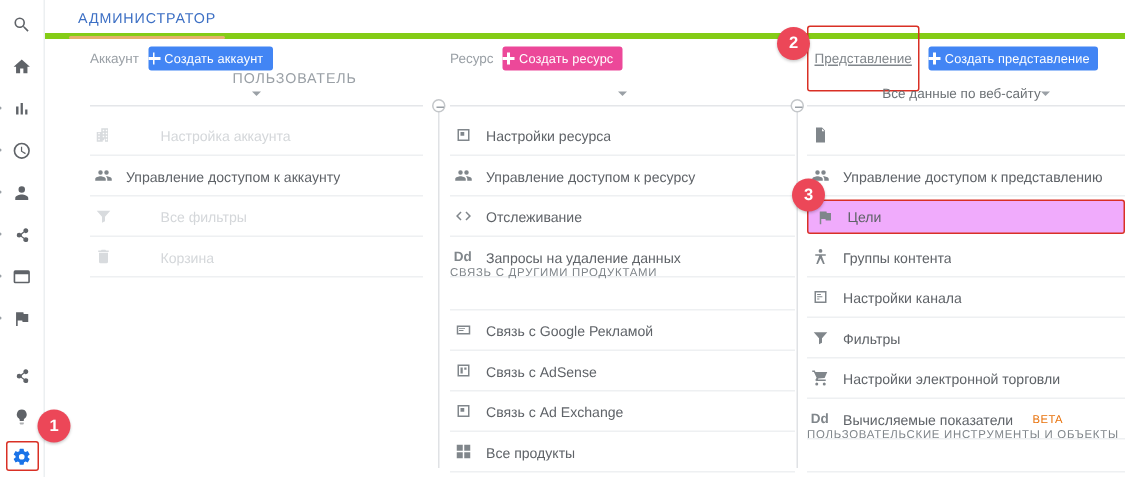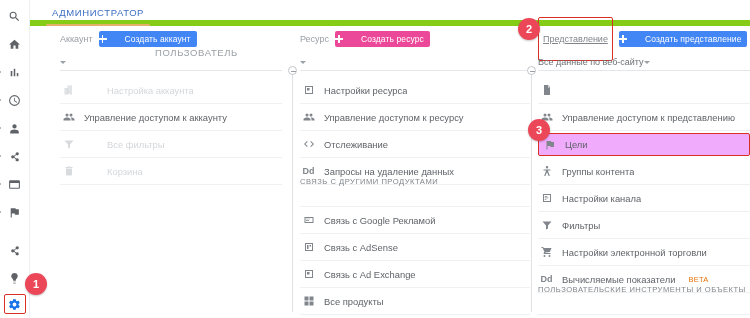--- a/index.html
+++ b/index.html
@@ -35,21 +35,21 @@
     margin-bottom:4px;
   }
   .caret-dot {
     position:absolute; left:-4px; top:50%; width:2px; height:2px;
     background:#9aa0a6; border-radius:50%; transform:translateY(-50%);
   }
 
   
   #topbar {
     position:absolute; left:30px; top:0; right:0; height:26px;
-    background:#ffffff; border-bottom:6px solid #84cc16;
+    background:#ffffff; border-bottom:4px solid #84cc16;
   }
   .tab {
     position:absolute; top:0; height:26px; line-height:26px;
     font-size:9.5px; letter-spacing:.6px; color:#9aa0a6;
     padding:0 10px; cursor:pointer; white-space:nowrap;
   }
   .tab.active { color:#3c6fc4; }
   .tab.active:after {
     content:""; position:absolute; left:4px; right:4px; bottom:0; height:2.2px;
     background:#e4b169; border-radius:1px;
@@ -69,38 +69,38 @@
   .col-head {
     display:flex; align-items:center; gap:6px;
     height:18px; margin-bottom:6px;
   }
   .col-head-label { font-size:9px; color:#9aa0a6; white-space:nowrap; }
   .col-head-label.boxed {
     border:1.4px solid #d93025; border-radius:2px;
     padding:16px 4px; color:#80868b;text-decoration:underline;
   }
   .create-btn {
-    display:inline-flex; align-items:center; gap:18px;
+    display:inline-flex; align-items:center; gap:3px;
     background:#4285f4; color:#fff; border:none; border-radius:2px;
     font-size:8.5px; padding:3px 6px 3px 0; white-space:nowrap;
     cursor:pointer; letter-spacing:.1px;
   }
   .create-btn.soft { background:#ec4899; }
   .plus {
     display:inline-block; width:8px; height:8px; position:relative; flex:0 0 auto;
   }
   .plus:before, .plus:after {
     content:""; position:absolute; background:#fff;
   }
   .plus:before { left:0; top:3.3px; width:8px; height:1.4px; }
   .plus:after  { top:0; left:3.3px; height:8px; width:1.4px; }
 
   .selector {
     height:17px; border-bottom:1px solid #e4e6e9;
-    display:flex; align-items:center; justify-content:flex-start;
+    display:flex; align-items:center; justify-content:center;
     font-size:9px; color:#b6bbc0; margin-bottom:6px; cursor:pointer;
   }
   .selector.filled { color:#6d7276; }
   .arrow-down {
     width:0; height:0; border-left:3px solid transparent; border-right:3px solid transparent;
     border-top:3.4px solid #9aa0a6;
   }
 
   .menu-item {
     display:flex; align-items:center; gap:9px;

